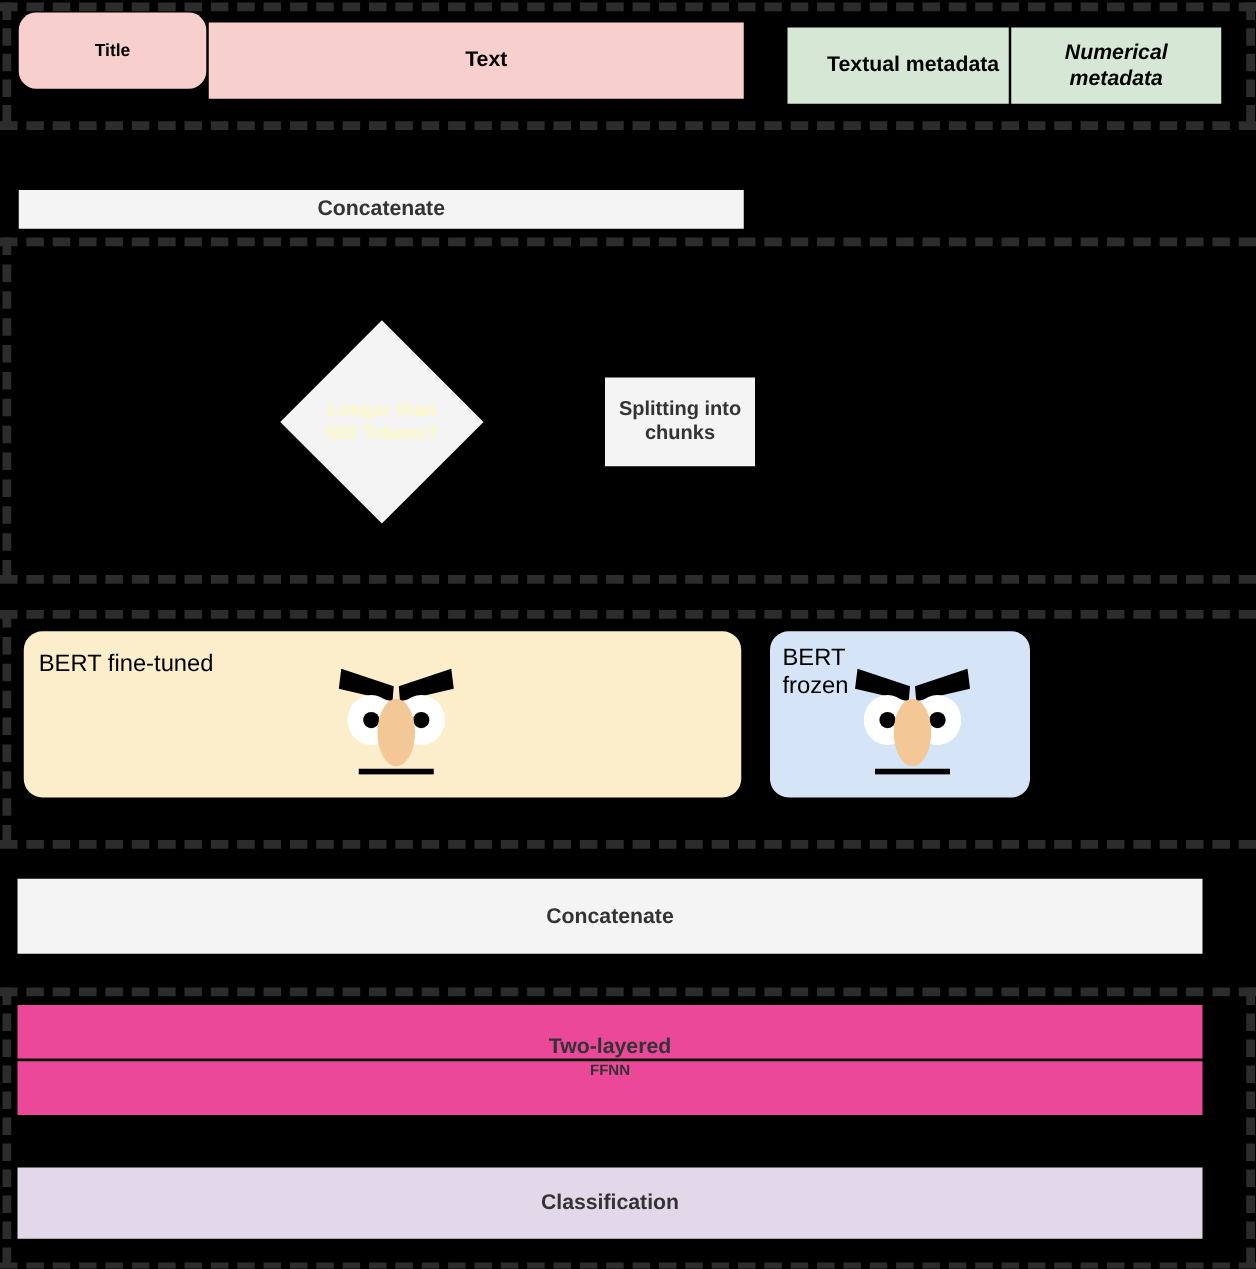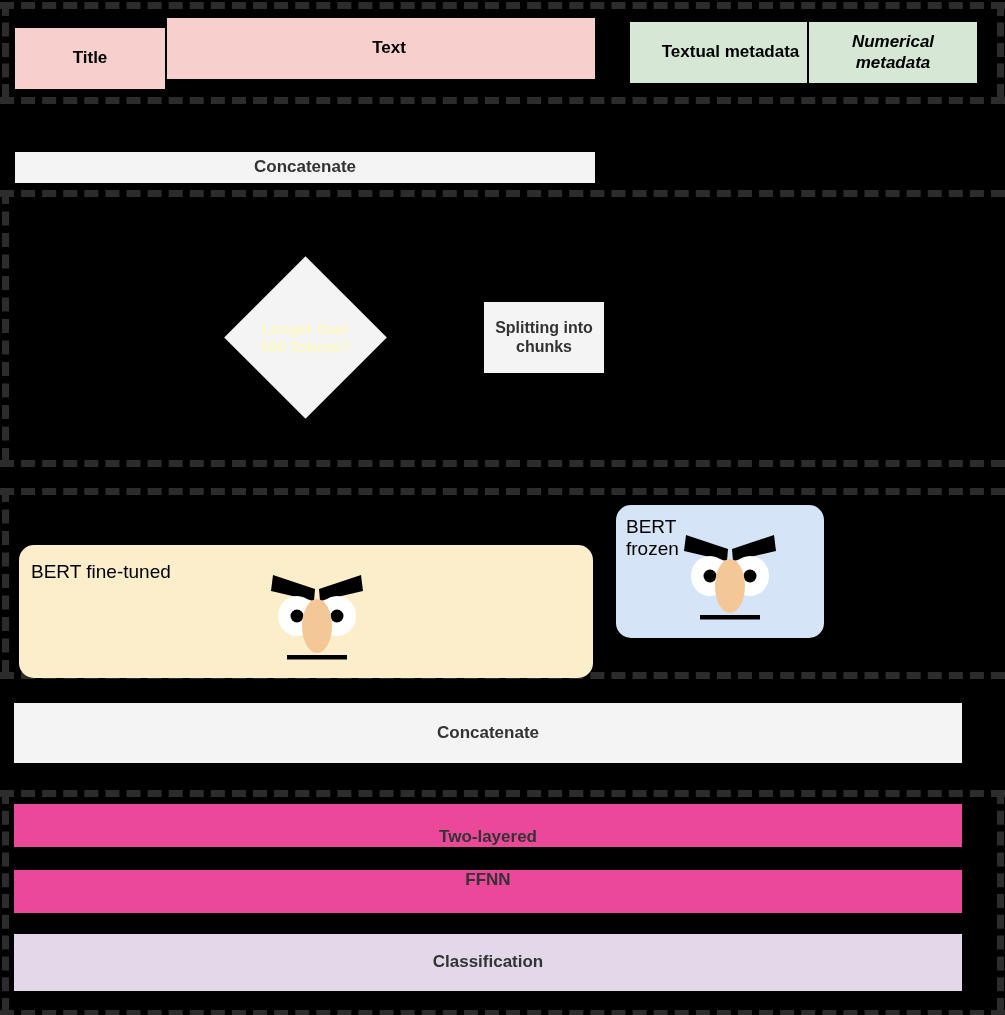--- a/index.html
+++ b/index.html
@@ -40,21 +40,21 @@
     line-height: 1.18;
   }
   .node.bold  { font-weight: bold; }
   .node.black { color: #000000; }
 
   .pink   { background: #f7cfcc; }
   .green  { background: #d6e8d5; padding-left: 24px; }
   .grey   { background: #f4f4f4; }
   .peach  { background: #ec4899; }
   .lav    { background: #e3d8e9; }
-  .cream  { background: #fceecb; margin-top: 40px; }
+  .cream  { background: #fceecb; }
   .blue   { background: #d6e4f7; }
   .divider-h {
     position: absolute;
     height: 2px;
     background: #000000;
   }
 
   
   .diamond-wrap { position: absolute; }
   .diamond-shape {
@@ -110,21 +110,21 @@
   <div class="lane-line-h" style="left:0px; top:1010px; width:1005px;"></div>
 
   <div class="lane-line-v" style="left:2px; top:2px; height:96px;"></div>
   <div class="lane-line-v" style="left:2px; top:190px; height:272px;"></div>
   <div class="lane-line-v" style="left:2px; top:488px; height:186px;"></div>
   <div class="lane-line-v" style="left:2px; top:790px; height:222px;"></div>
 
   <div class="lane-line-v" style="left:997px; top:2px; height:96px;"></div>
   <div class="lane-line-v" style="left:997px; top:790px; height:222px;"></div>
 
-  <div class="node pink bold black" style="left:15px; top:28px; width:150px; height:61px; font-size:17px;">Title</div>
+  <div class="node pink bold black" style="left:15px; top:10px; width:150px; height:61px; font-size:14px;border-radius:14px;">Title</div>
 
   <div class="node pink bold black" style="left:167px; top:18px; width:428px; height:61px; font-size:17px;padding-left:16px;">Text</div>
 
   <div class="node green bold black" style="left:630px; top:22px; width:177px; height:61px; font-size:17px;">Textual metadata</div>
 
   <div class="node green bold black" style="left:809px; top:22px; width:168px; height:61px; font-size:17px; padding:0 10px;font-style:italic;">Numerical metadata</div>
 
   <div class="node grey bold" style="left:15px; top:152px; width:580px; height:31px; font-size:17px;">Concatenate</div>
 
   <div class="diamond-wrap" style="left:248px; top:280px; width:115px; height:115px;">
@@ -166,17 +166,17 @@
         <ellipse cx="52" cy="61" rx="15" ry="27" fill="#f4c896"></ellipse>
         <rect x="22" y="90" width="60" height="4.5" fill="#000000"></rect>
       </svg>
     </div>
   </div>
 
   <div class="node grey bold" style="left:14px; top:703px; width:948px; height:60px; font-size:17px;">Concatenate</div>
 
   <div class="node peach bold" style="left:14px; top:804px; width:948px; height:43px; font-size:17px; align-items:flex-end;">Two-layered</div>
   <div class="divider-h" style="left:14px; top:847px; width:948px;"></div>
-  <div class="node peach bold" style="left:14px; top:849px; width:948px; height:43px; font-size:17px; align-items:flex-start;margin-top:21px;">FFNN</div>
+  <div class="node peach bold" style="left:14px; top:849px; width:948px; height:43px; font-size:12px; align-items:flex-start;">FFNN</div>
 
   <div class="node lav bold" style="left:14px; top:934px; width:948px; height:57px; font-size:17px;">Classification</div>
 
 </div>
 
 </body></html>

